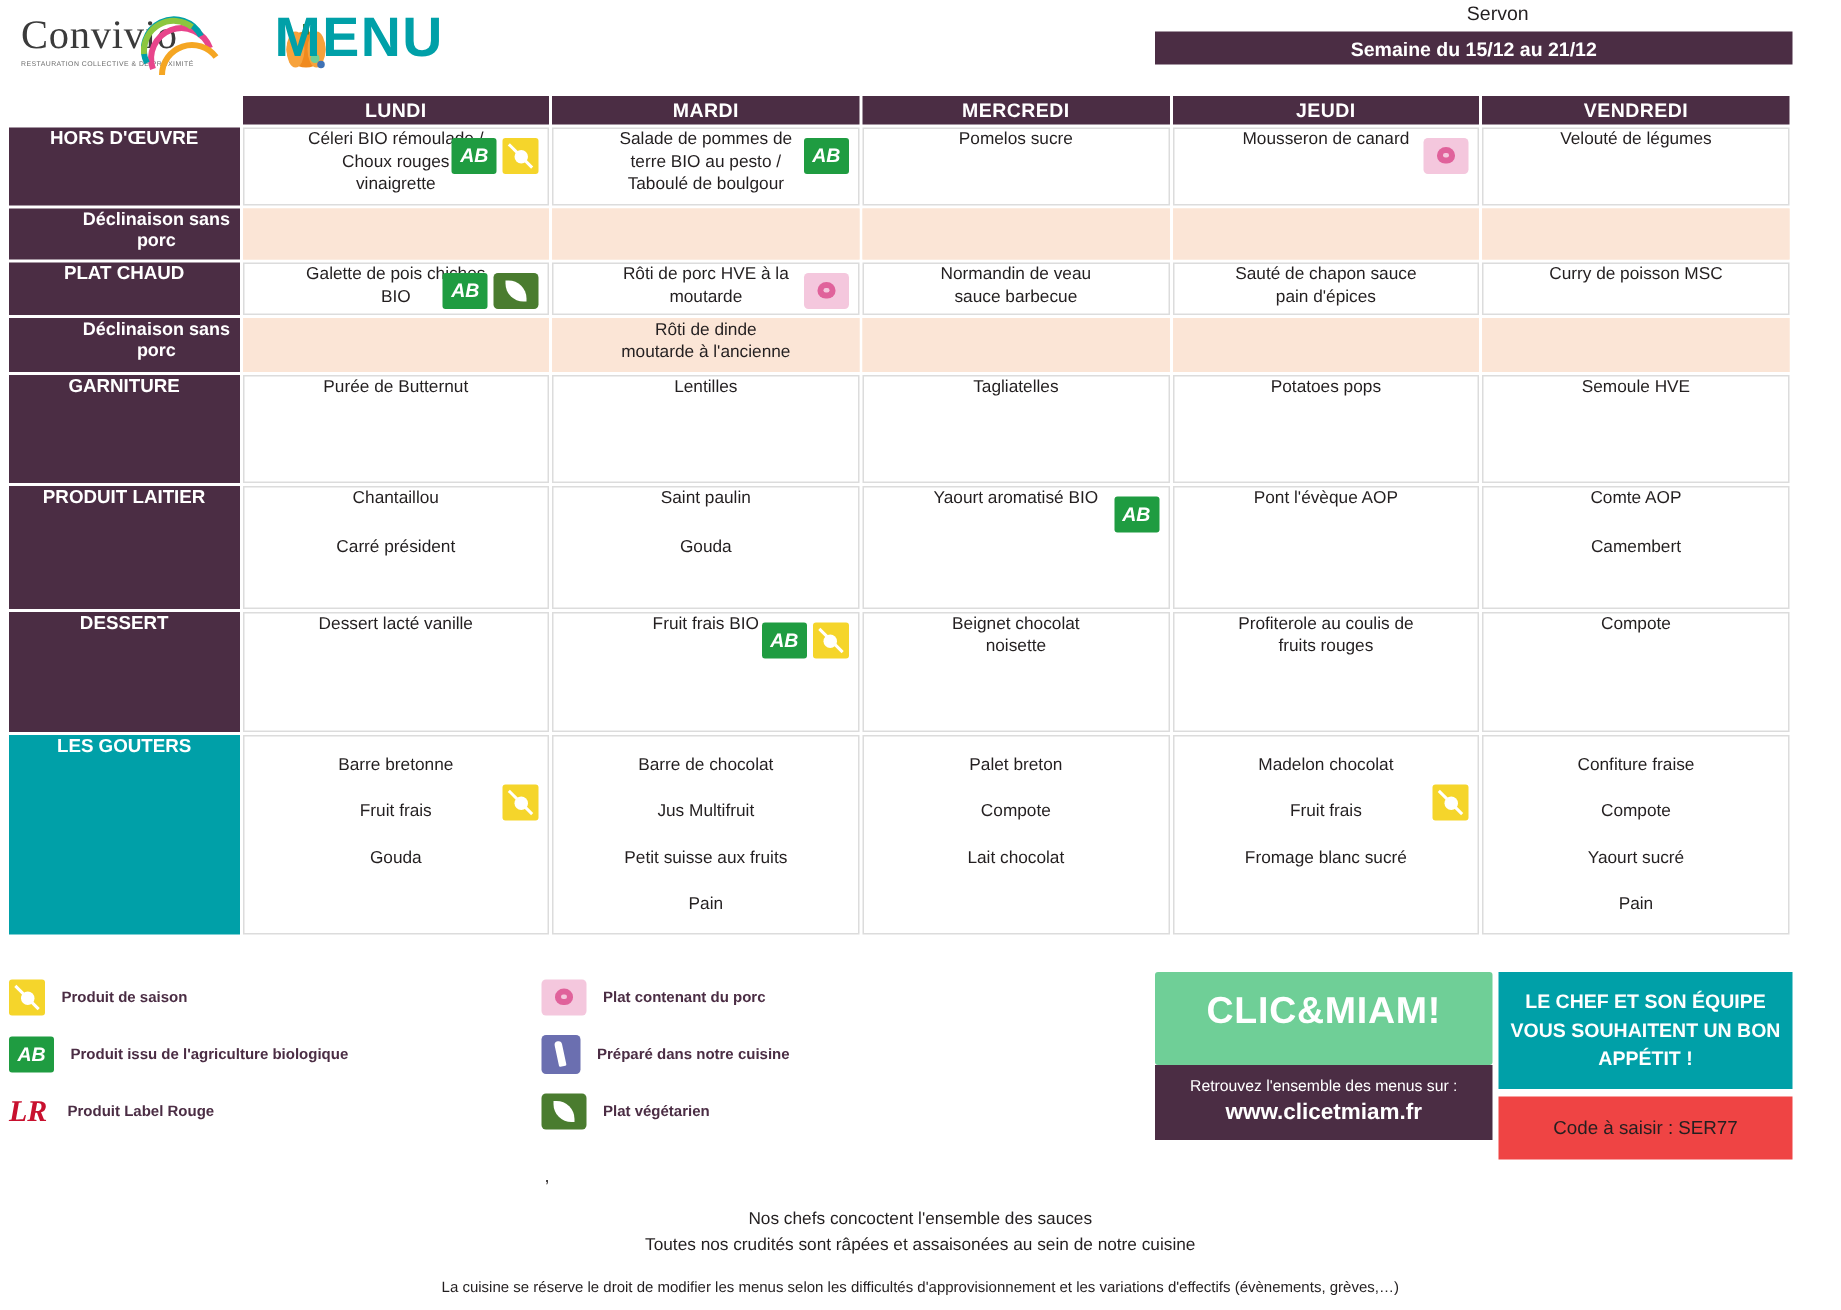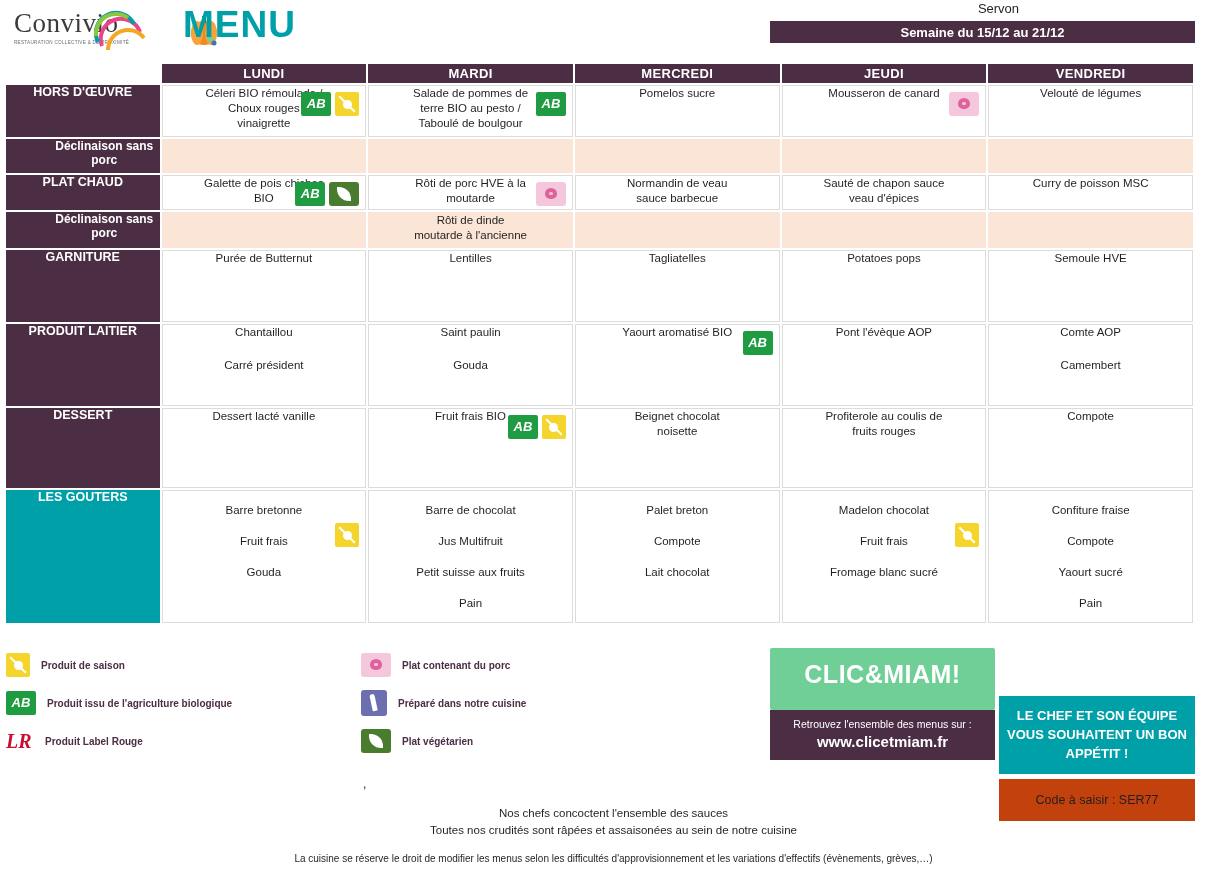--- a/index.html
+++ b/index.html
@@ -66,22 +66,22 @@
 
   
   .cm-box{position:absolute;left:770px;top:648px;width:225px;}
   .cm-top{background:#6fcf97;height:62px;position:relative;border-radius:2px;}
   .cm-logo{position:absolute;left:0;right:0;top:12px;text-align:center;color:#fff;font-weight:bold;font-size:25px;letter-spacing:.5px;font-family:"Liberation Sans",sans-serif;}
   .cm-bot{background:#4b2d44;color:#fff;text-align:center;padding:8px 4px 10px;}
   .cm-bot .l1{font-size:10.5px;}
   .cm-bot .l2{font-size:15px;font-weight:bold;margin-top:3px;}
 
   .chef-box{position:absolute;left:999px;top:648px;width:196px;}
-  .chef-top{background:#00a0a8;color:#fff;text-align:center;font-weight:bold;font-size:13px;line-height:19px;padding:10px 4px 11px;margin-top:48px;}
-  .chef-bot{background:#c2410c;color:#231f20;text-align:center;font-size:12.5px;padding:14px 4px;margin-top:5px;}
+  .chef-top{background:#00a0a8;color:#fff;text-align:center;font-weight:bold;font-size:13px;line-height:19px;padding:10px 4px 11px;}
+  .chef-bot{background:#ef4444;color:#231f20;text-align:center;font-size:12.5px;padding:14px 4px;margin-top:5px;}
 
   
   .notes{position:absolute;left:0;right:0;top:805px;text-align:center;}
   .notes .n1{font-size:11.5px;line-height:17px;color:#231f20;}
   .notes .n2{font-size:10px;color:#231f20;margin-top:14px;}
   .comma{position:absolute;left:363px;top:777px;font-size:12px;color:#231f20;}
 </style>
 </head>
 <body>
 
@@ -189,21 +189,21 @@
         <span class="icons">
           <span class="ic ic-pork"></span>
         </span>
       </td>
       <td class="cell" style="height:35px">
         <span class="line">Normandin de veau</span>
         <span class="line">sauce barbecue</span>
       </td>
       <td class="cell" style="height:35px">
         <span class="line">Sauté de chapon sauce</span>
-        <span class="line">veau d'épices</span>
+        <span class="line">pain d'épices</span>
       </td>
       <td class="cell" style="height:35px">
         <span class="line">Curry de poisson MSC</span>
       </td>
     </tr>
 
     <tr>
       <td class="rowlabel small" style="height:36px">Déclinaison sans porc</td>
       <td class="cell empty" style="height:36px"></td>
       <td class="cell sub" style="height:36px">

